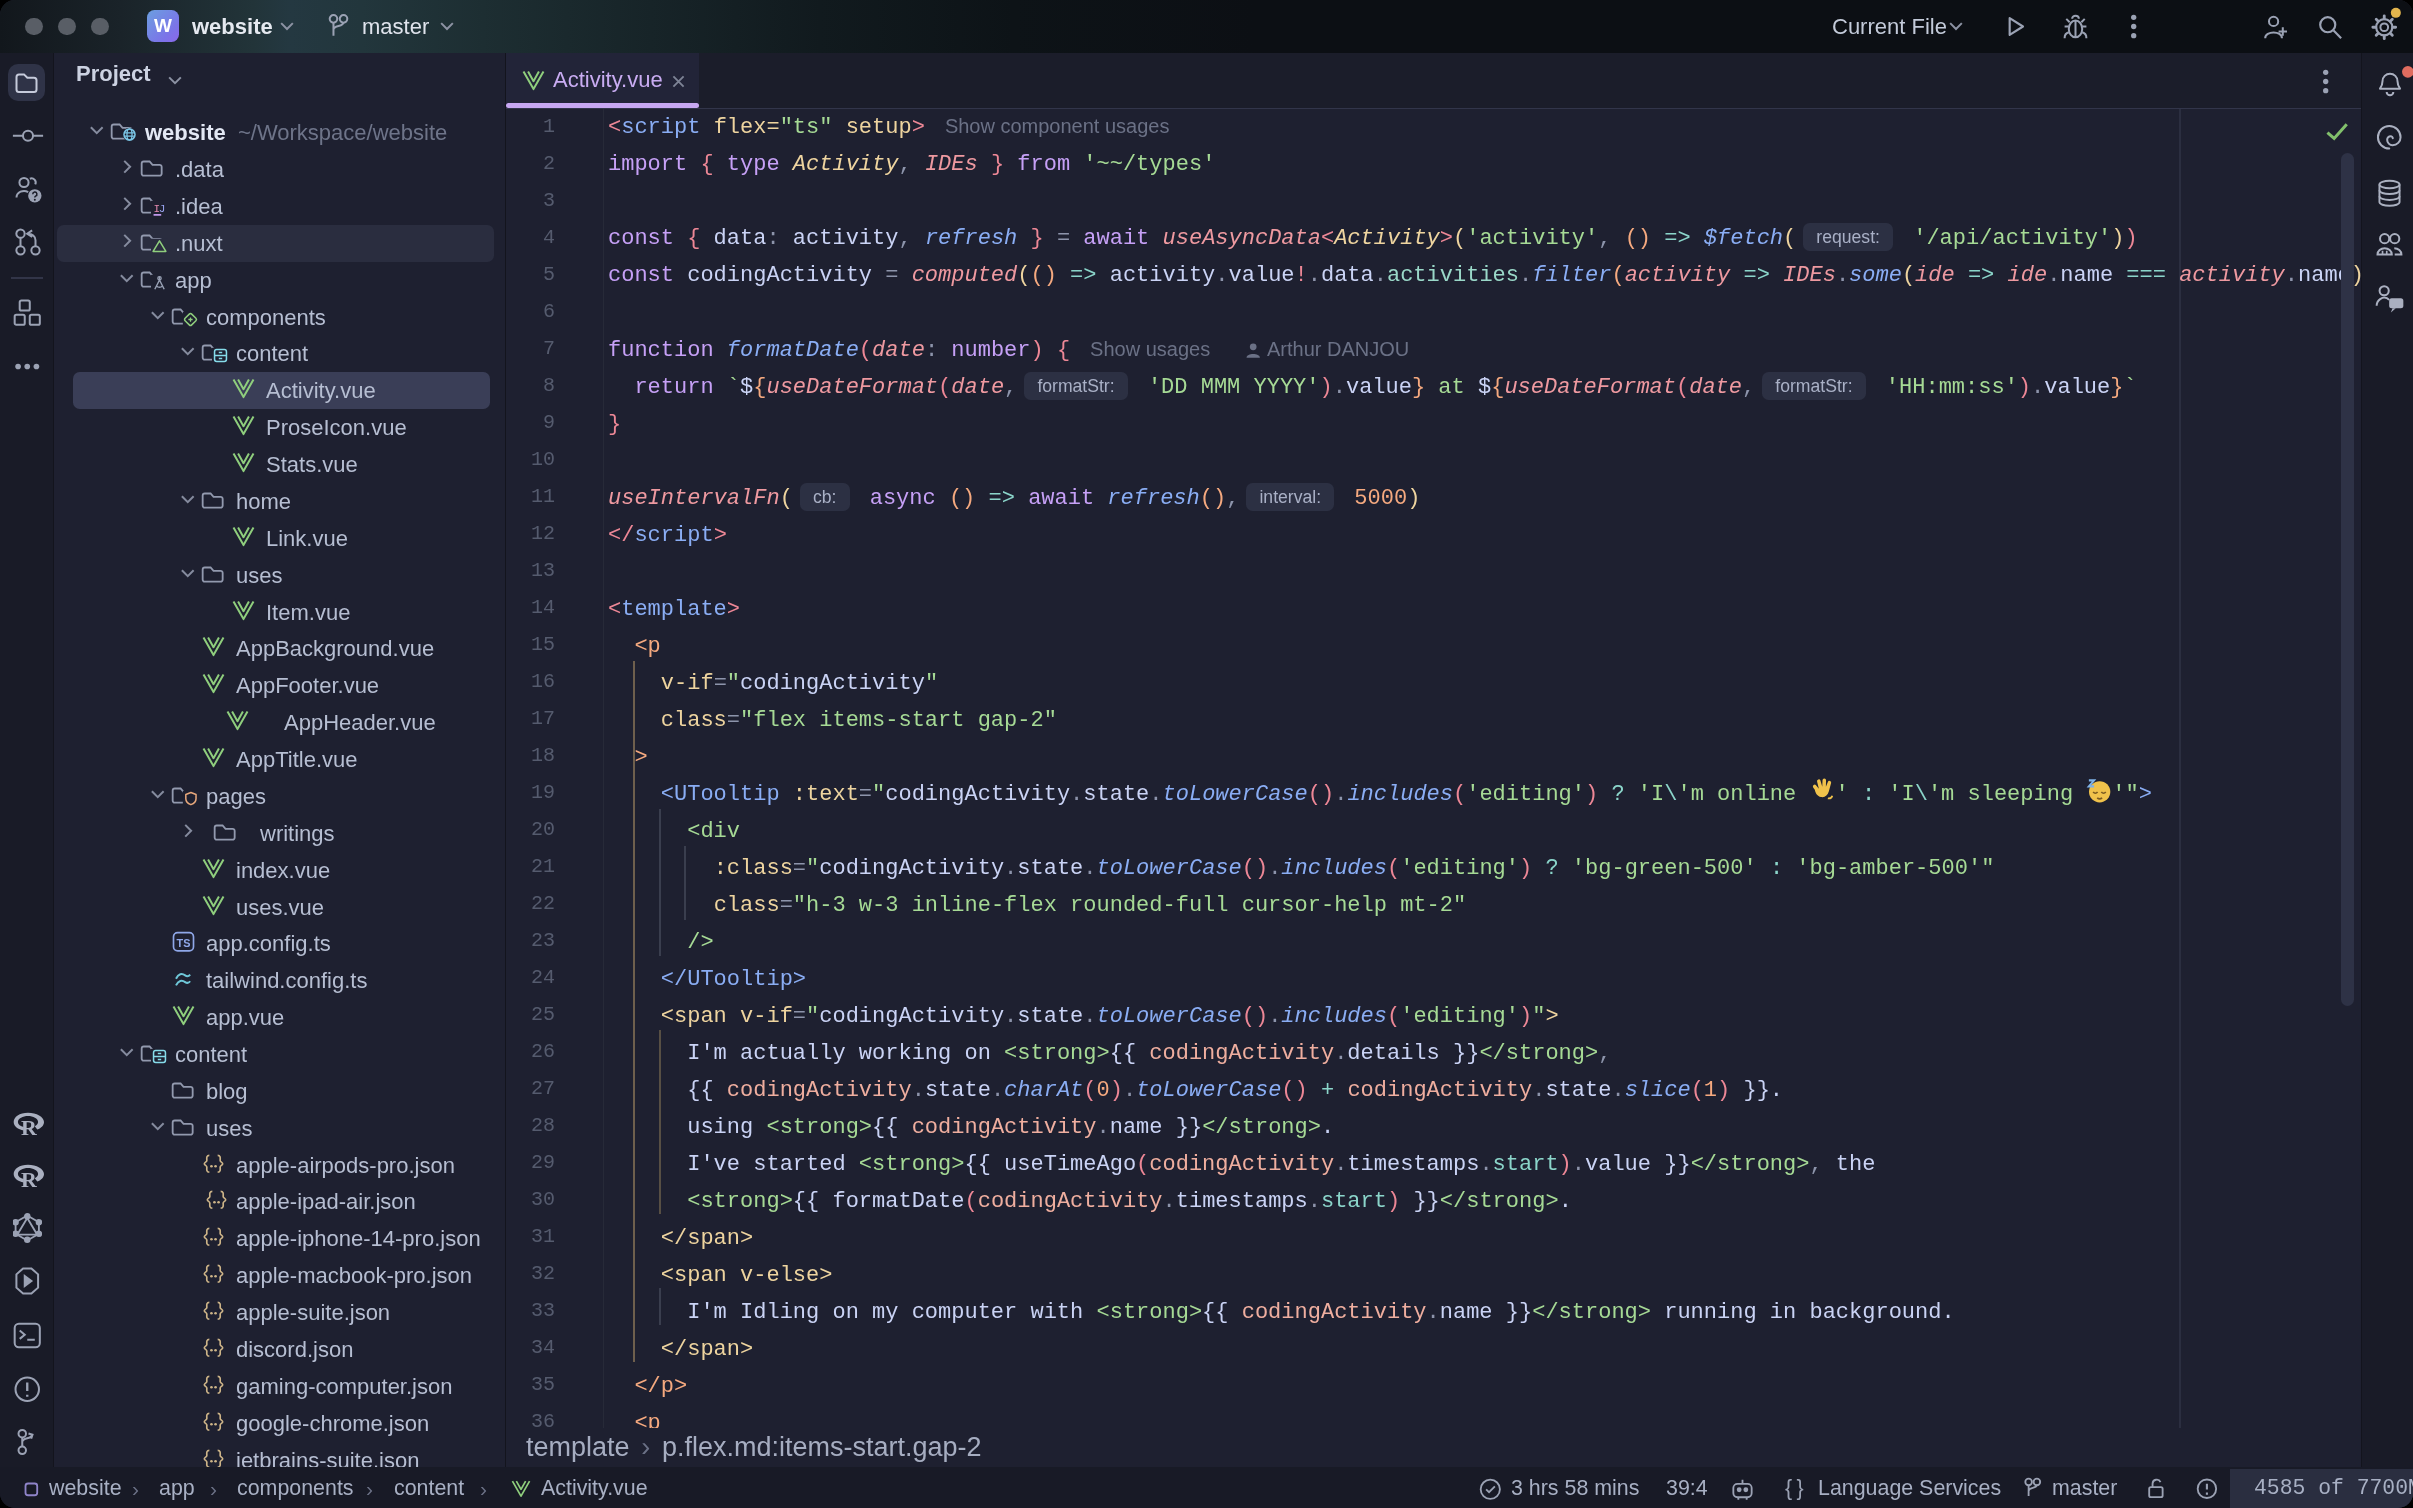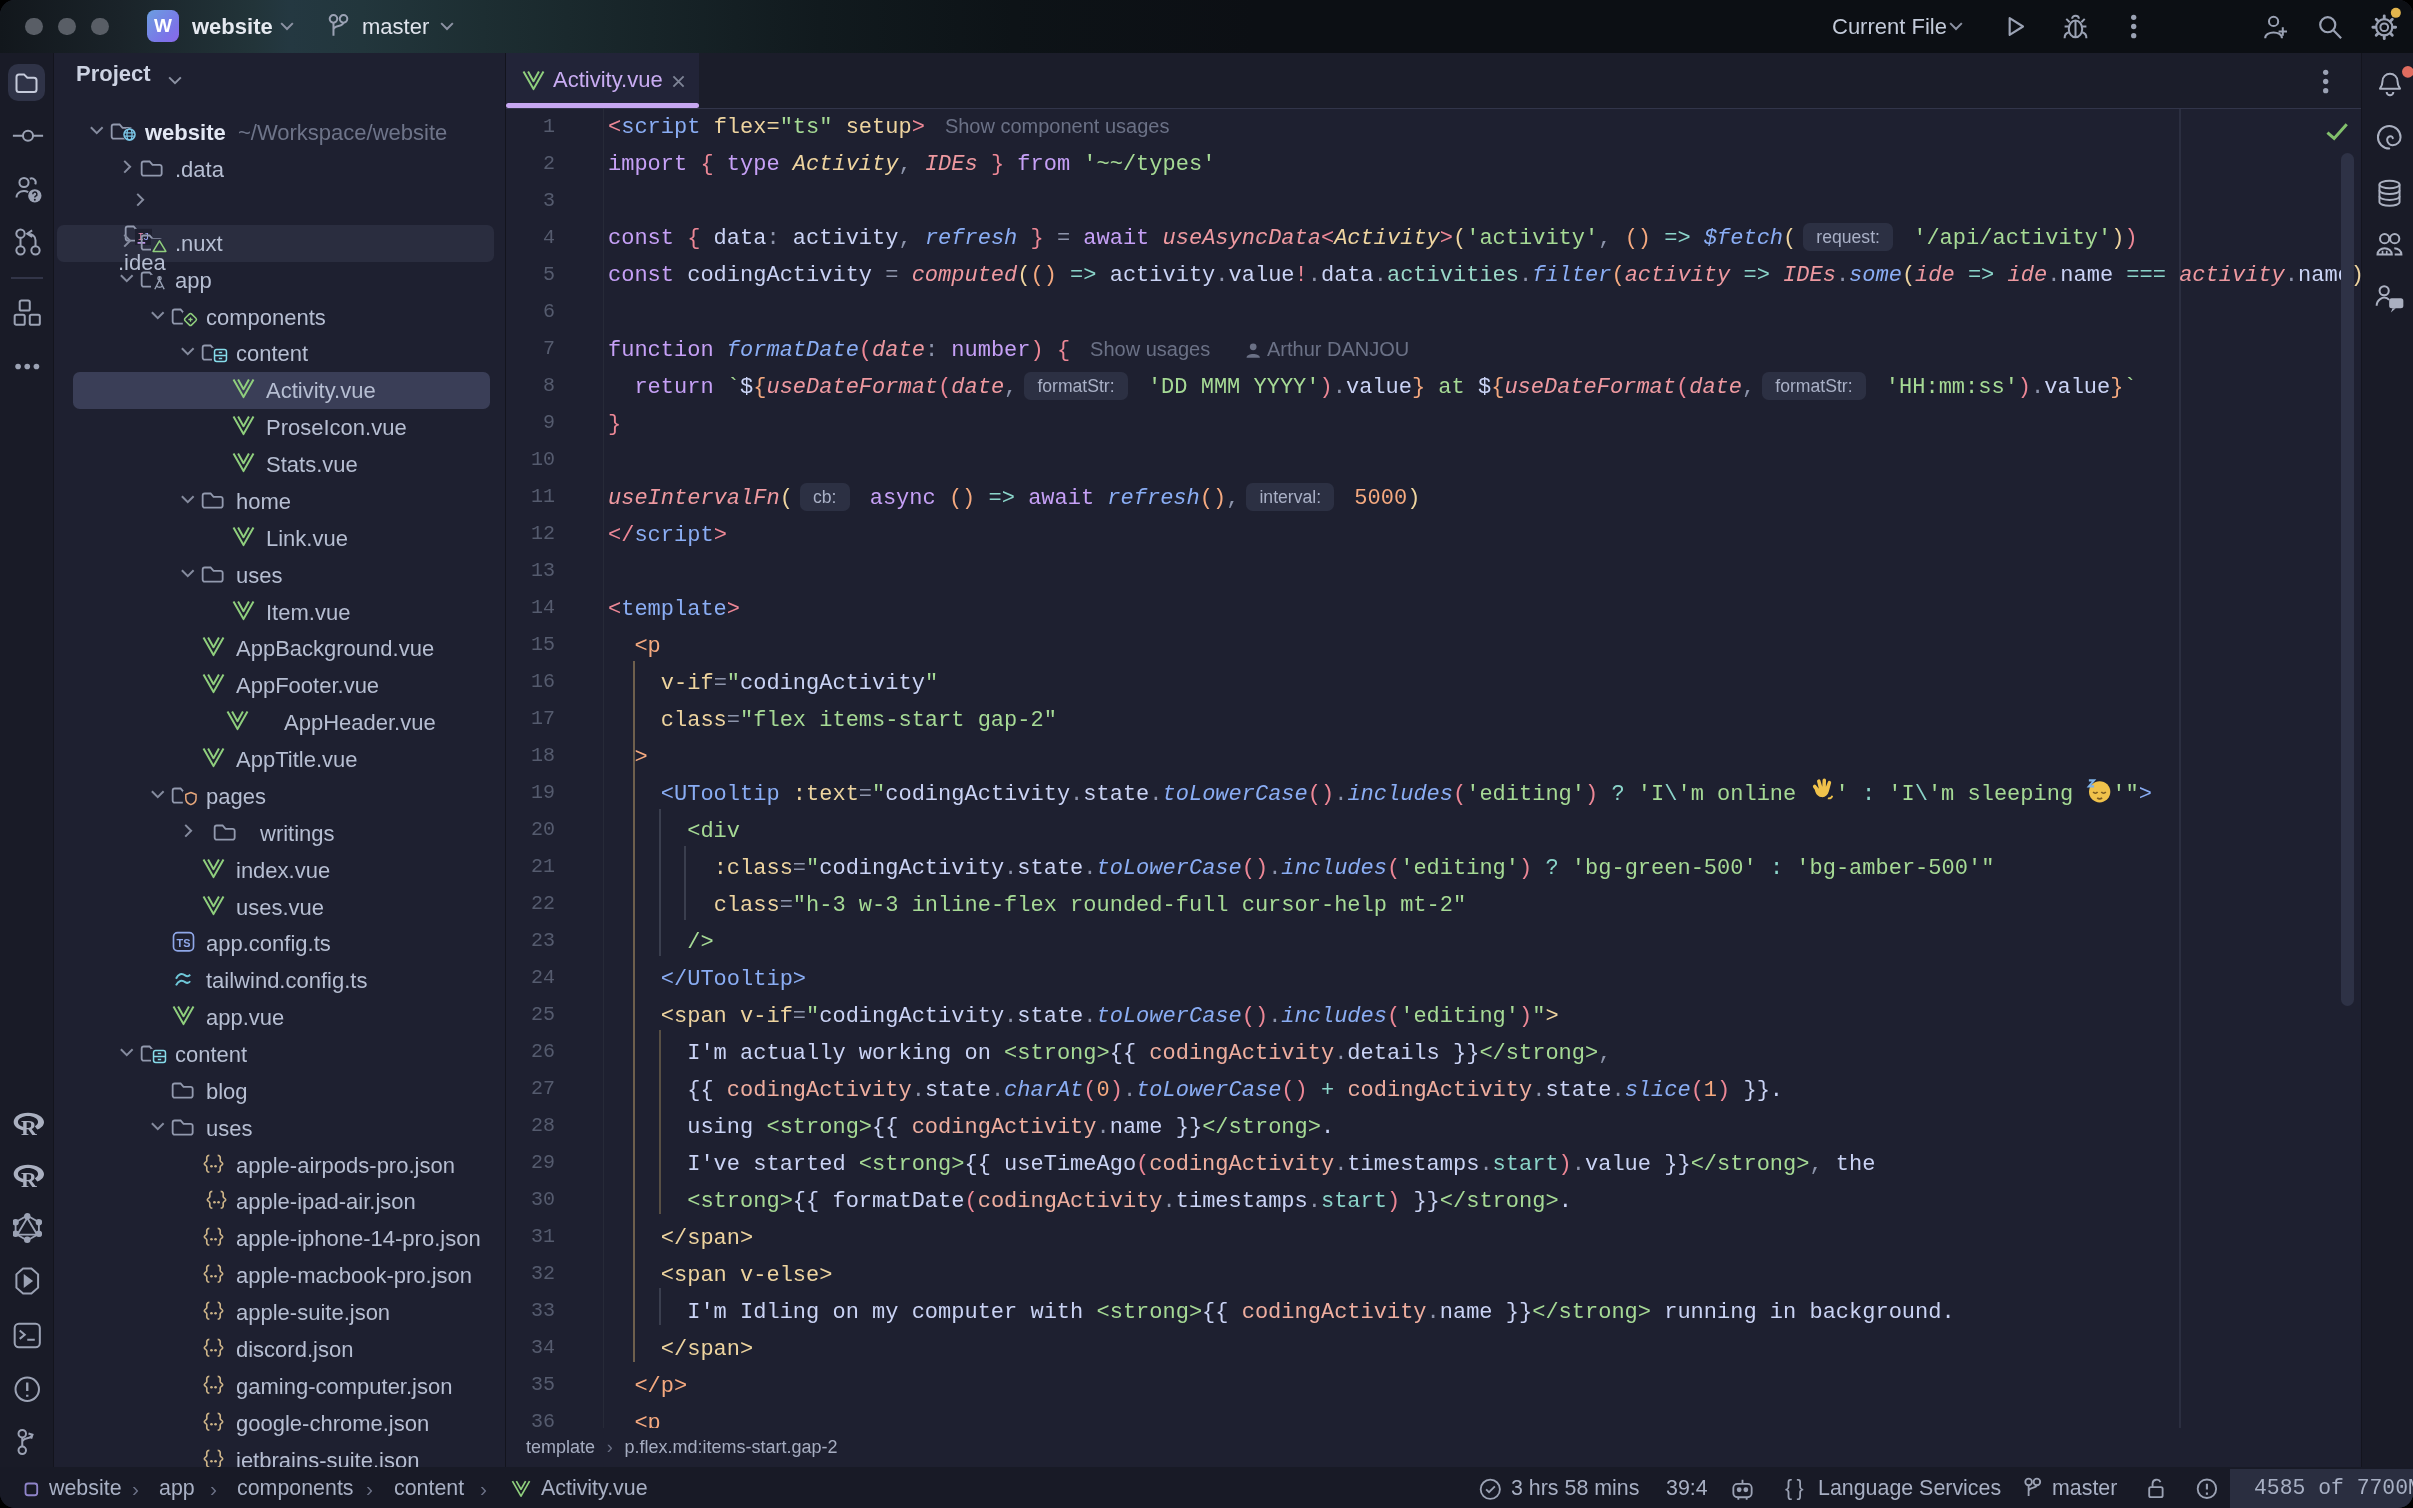--- a/index.html
+++ b/index.html
@@ -16,21 +16,21 @@
   .tbtext{color:#ccd2df;font-size:22px;line-height:53px;}
   
   #leftstrip{left:0;top:53px;width:54px;height:1415px;background:#191b27;border-right:0.8px solid #13141d;box-sizing:border-box;}
   #projpanel{left:54px;top:53px;width:452px;height:1415px;background:#1e2030;border-right:0.8px solid #13141d;box-sizing:border-box;}
   #editor{left:506px;top:53px;width:1855px;height:1415px;background:#1e2030;}
   #rightstrip{left:2361px;top:53px;width:53px;height:1415px;background:#191b27;border-left:0.8px solid #13141d;box-sizing:border-box;}
   #statusbar{left:0;top:1467px;width:2413px;height:41px;background:#181a26;border-top:0.8px solid #23253200;}
   #tabbar{left:0;top:0;width:1855px;height:56px;background:#1b1d2a;border-bottom:1.7px solid #32354a;box-sizing:border-box;}
   #tab{left:0;top:0;width:193px;height:54px;background:#222438;}
   #tabunderline{left:0;top:50px;width:193px;height:5px;border-radius:2.5px;background:#c7a7f1;}
-  #breadcrumbs{left:0;top:1375px;width:1855px;height:39px;background:#1e2030;color:#a6adc1;font-size:18px;line-height:39px;}
+  #breadcrumbs{left:0;top:1375px;width:1855px;height:39px;background:#1e2030;color:#a6adc1;font-size:27px;line-height:39px;}
   
   .trow{position:absolute;height:37px;display:flex;align-items:center;color:#b6bed2;font-size:22px;white-space:nowrap;}
   .chev{display:inline-block;width:27px;text-align:center;}
   .ticon{display:inline-block;width:30px;position:relative;}
   .sel1{position:absolute;left:54px;width:437px;height:37px;background:#2a2d3f;border-radius:6.7px;}
   .sel2{position:absolute;left:74px;width:417px;height:37px;background:#3a3e57;border-radius:6.7px;}
   
   #gutter{left:0;top:55px;width:49px;color:#555b6e;font-family:"Liberation Mono",monospace;
     font-size:20px;line-height:37px;text-align:right;}
   pre.code{position:absolute;left:102px;top:55px;margin:0;font-family:"Liberation Mono",monospace;
@@ -263,21 +263,21 @@
       </div>
     <div class="trow" style="left:59px;top:98px;">
         <span class="chev"><svg width="23.5" height="23.5" viewBox="0 0 28 28">
             <use href="#i-chevr"></use>
           </svg></span>
         <span class="ticon"><svg width="25" height="23.5" style="margin-top:3.4px;" viewBox="0 0 30 28">
             <use href="#i-folder"></use>
           </svg></span>
         <span style="margin-left:5px;">.data</span>
       </div>
-    <div class="trow" style="left:59px;top:135px;flex-direction:column;">
+    <div class="trow" style="left:59px;top:135px;">
         <span class="chev"><svg width="23.5" height="23.5" viewBox="0 0 28 28">
             <use href="#i-chevr"></use>
           </svg></span>
         <span class="ticon"><svg width="25" height="23.5" style="margin-top:3.4px;" viewBox="0 0 30 28">
             <use href="#i-folder"></use>
           </svg><svg width="17" height="17" style="position:absolute;left:11px;top:10px;" viewBox="0 0 20 20">
             <use href="#b-ij"></use>
           </svg></span>
         <span style="margin-left:5px;">.idea</span>
       </div>

